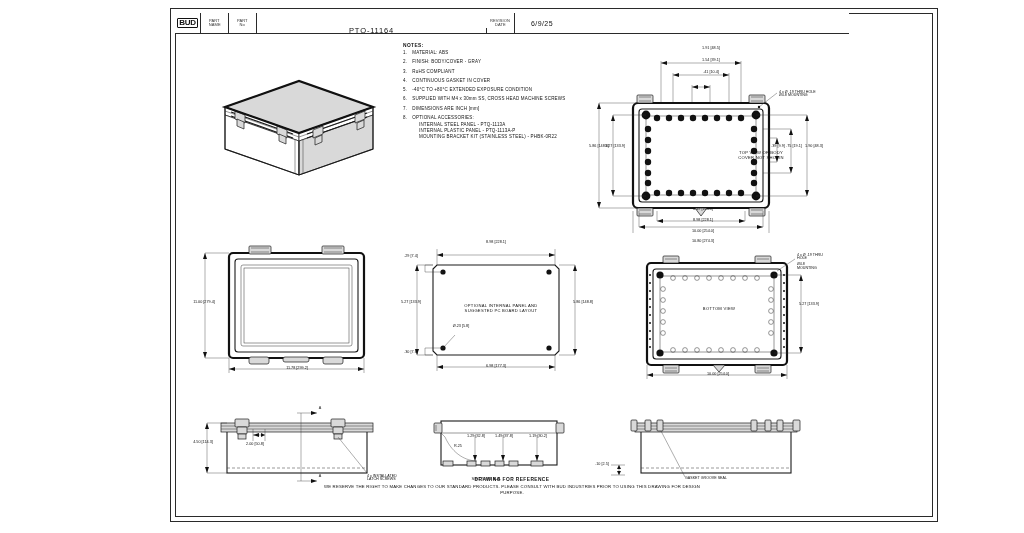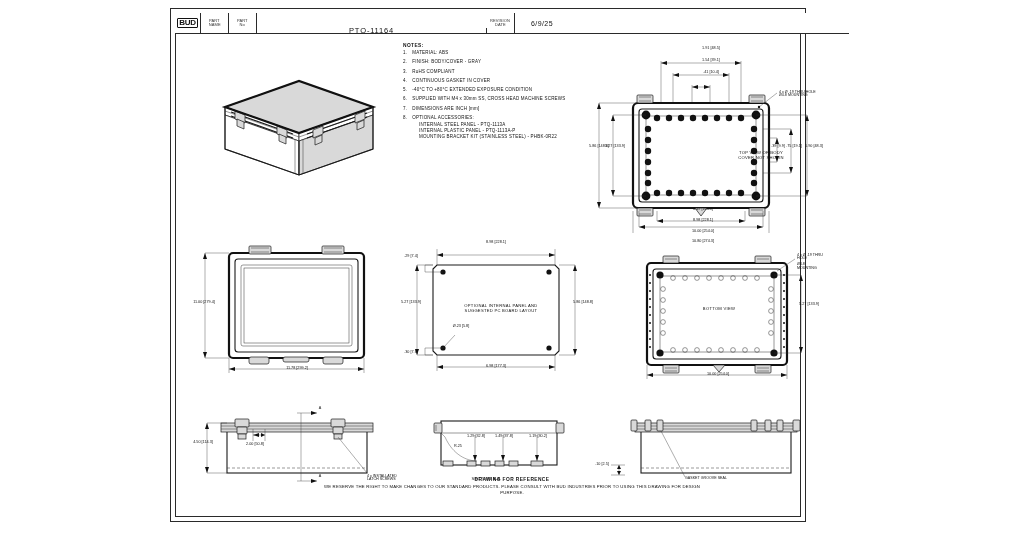--- a/index.html
+++ b/index.html
@@ -18,21 +18,21 @@
   .side-bar {
     position: absolute; top: 0; height: 533px; width: 168px;
     background: #ffffff;
   }
   .side-bar.left { left: 0; }
   .side-bar.right { right: 0; }
 
   #sheet {
     position: absolute;
     left: 170px; top: 8px;
-    width: 636px; height: 514px;
+    width: 768px; height: 514px;
     background: #ffffff;
     border: 1px solid #2a2a2a;
     box-sizing: border-box;
   }
   #sheet-inner {
     position: absolute;
     left: 4px; top: 4px; right: 4px; bottom: 4px;
     border: 1px solid #2a2a2a;
     box-sizing: border-box;
   }

